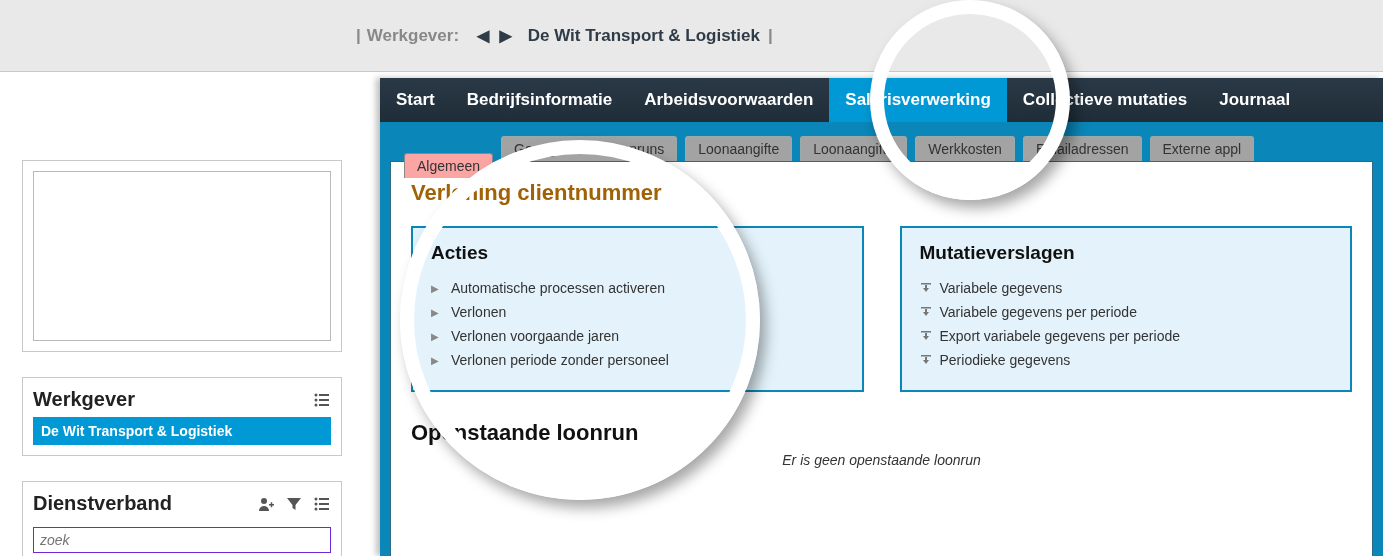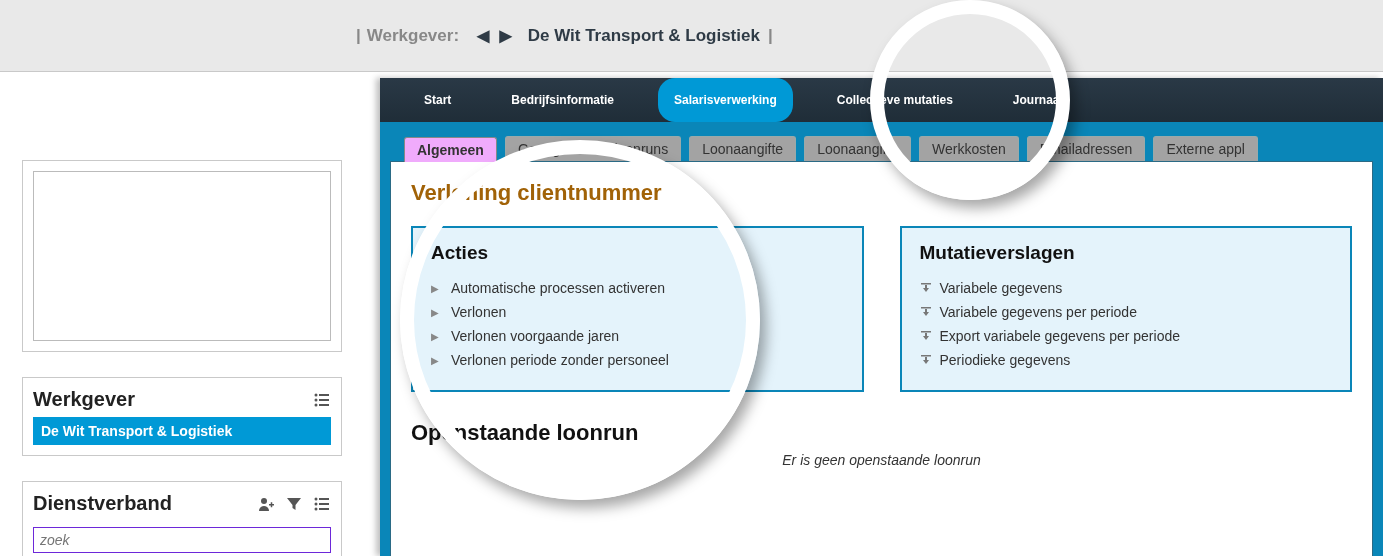--- a/index.html
+++ b/index.html
@@ -89,31 +89,29 @@
   }
   .menubar {
     background: linear-gradient(#2a3946, #1f2d38);
     height: 44px;
     display: flex;
     align-items: stretch;
   }
   .menuitem {
     color: #fff;
     font-weight: bold;
-    font-size: 12px;
+    font-size: 17px;
     padding: 16px 16px;
     display: flex;
     align-items: center;
     cursor: pointer;
     white-space: nowrap;
-    margin-left: 28px;
   }
   .menuitem.active {
     background: #0099d6;
-    border-radius: 17px;
   }
 
   .subtabs {
     background: #0a86b8;
     padding: 14px 10px 0 24px;
     display: flex;
     gap: 8px;
     align-items: flex-end;
   }
   .subtab {
@@ -121,24 +119,24 @@
     border: 1px solid #9aa;
     border-bottom: none;
     padding: 4px 12px 4px 12px;
     font-size: 14px;
     color: #333;
     border-radius: 3px 3px 0 0;
     cursor: pointer;
     white-space: nowrap;
   }
   .subtab.active {
-    background: #f0abfc;
-    font-weight: bold;
+    background: #fca5a5;
+    font-weight: normal;
     position: relative;
-    top: 1px;
+    top: 17px;
     border-color: #888;
   }
 
   .content-wrap {
     background: #fff;
     margin: 0 10px 0 10px;
     border: 1px solid #2a6a85;
     padding: 18px 20px;
     min-height: 500px;
   }
@@ -292,20 +290,21 @@
       </span>
     </div>
     <input class="search-input" placeholder="zoek" style="">
   </div>
 </div>
 
 <div class="main">
   <div class="menubar">
     <div class="menuitem">Start</div>
     <div class="menuitem">Bedrijfsinformatie</div>
+    <div class="menuitem">Arbeidsvoorwaarden</div>
     <div class="menuitem active">Salarisverwerking</div>
     <div class="menuitem">Collectieve mutaties</div>
     <div class="menuitem">Journaal</div>
   </div>
 
   <div class="subtabs">
     <div class="subtab active">Algemeen</div>
     <div class="subtab">Goedgekeurde loonruns</div>
     <div class="subtab">Loonaangifte</div>
     <div class="subtab">Loonaangifte</div>

